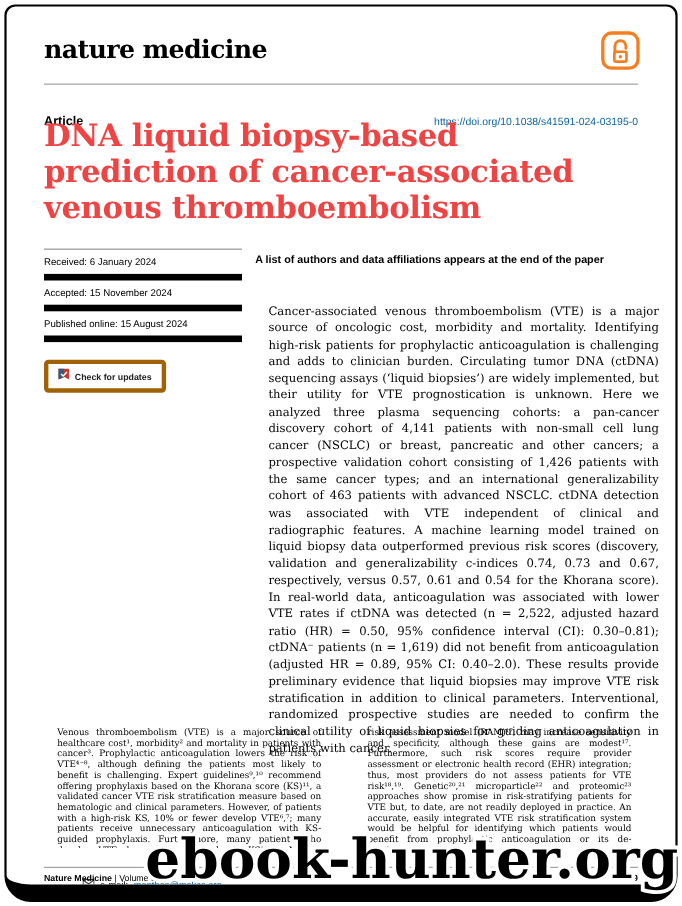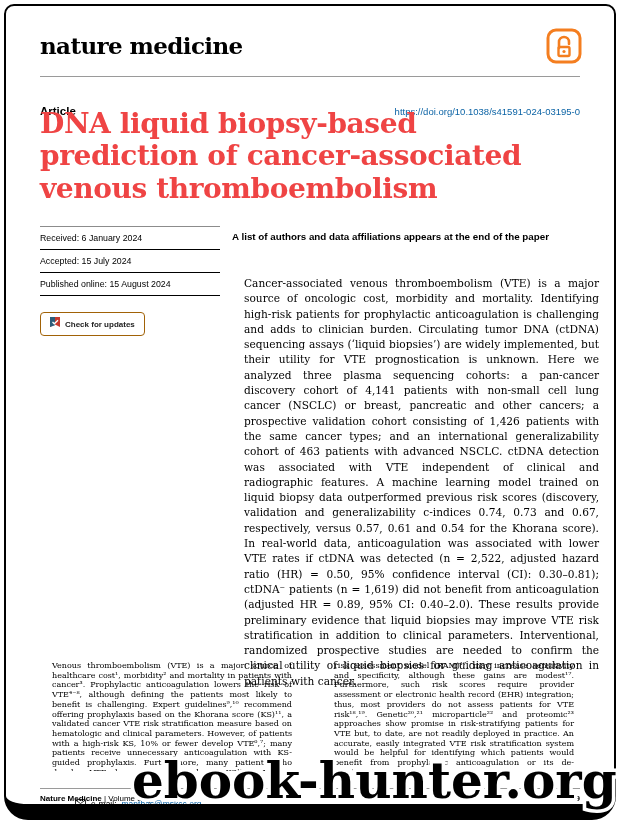--- a/index.html
+++ b/index.html
@@ -31,26 +31,26 @@
   .doi-link { font:9.5px "Liberation Sans", sans-serif; color:#0b63a5; text-decoration:none; }
 
   .page-title {
     position:absolute; top:102px; left:34px; width:520px; margin:0;
     font:bold 28px/1.16 "DejaVu Serif", serif; letter-spacing:-0.4px; color:#ef4444;
   }
 
   .meta-col { position:absolute; top:220px; left:34px; width:180px; }
   .date-row {
     font:8.8px "Liberation Sans", sans-serif; color:#000;
-    padding:6px 0; border-bottom:1px solid #000000;
+    padding:6px 0; border-bottom:6px solid #000000;
   }
   .date-row.first { border-top:1px solid #8c8c8c; }
   .check-btn {
     margin-top:16px; display:inline-flex; align-items:center; gap:5px;
-    border:1px solid #a16207; border-radius:4px; padding:4px 9px;
+    border:4px solid #a16207; border-radius:4px; padding:4px 9px;
     font:bold 8px "Liberation Sans", sans-serif; color:#222; background:#fff; cursor:pointer;
   }
 
   .authors-note {
     position:absolute; top:225px; left:226px; width:356px;
     font:bold 9.8px "Liberation Sans", sans-serif; color:#000;
   }
 
   .abstract {
     position:absolute; top:258px; left:226px; width:355px; margin:12px;
@@ -108,21 +108,21 @@
 
   <div class="article-row">
     <span class="article-label">Article</span>
     <a class="doi-link" href="#">https://doi.org/10.1038/s41591-024-03195-0</a>
   </div>
 
   <h1 class="page-title">DNA liquid biopsy-based prediction of cancer-associated venous thromboembolism</h1>
 
   <div class="meta-col">
     <div class="date-row first">Received: 6 January 2024</div>
-    <div class="date-row">Accepted: 15 July 2024</div>
+    <div class="date-row">Accepted: 15 November 2024</div>
     <div class="date-row">Published online: 15 August 2024</div>
     <div class="check-btn">
       <span>
         <svg width="10" height="12" viewBox="0 0 10 12">
           <path d="M0 0 h10 v10 l-5 -2.4 L0 10 Z" fill="#c7392e"></path>
           <path d="M0 0 h5 v8.2 L0 10 Z" fill="#2d5d7a"></path>
           <path d="M2.5 5 l1.8 1.8 L8 3.2" fill="none" stroke="#fff" stroke-width="1.3"></path>
         </svg>
       </span>
       <span>Check for updates</span>

